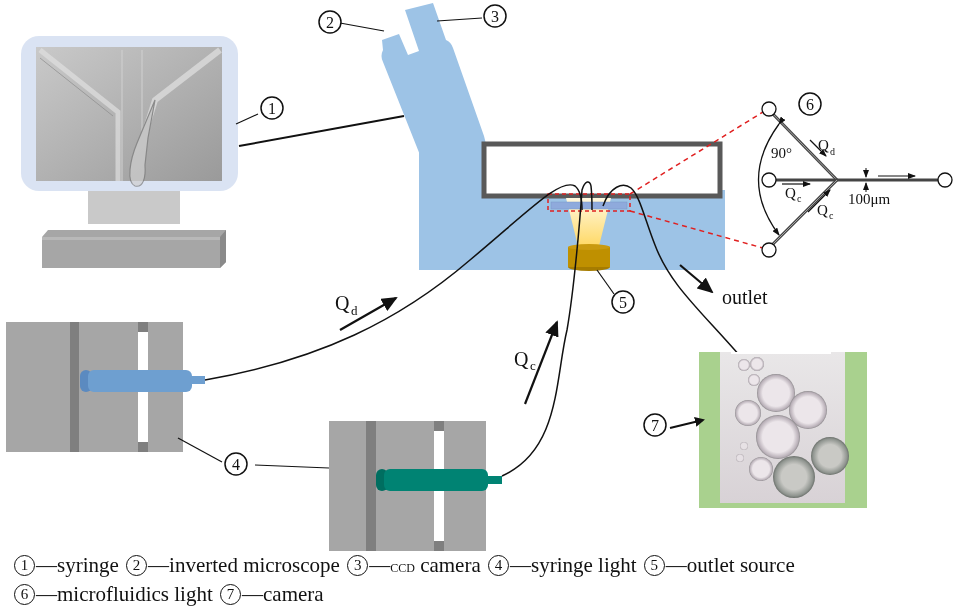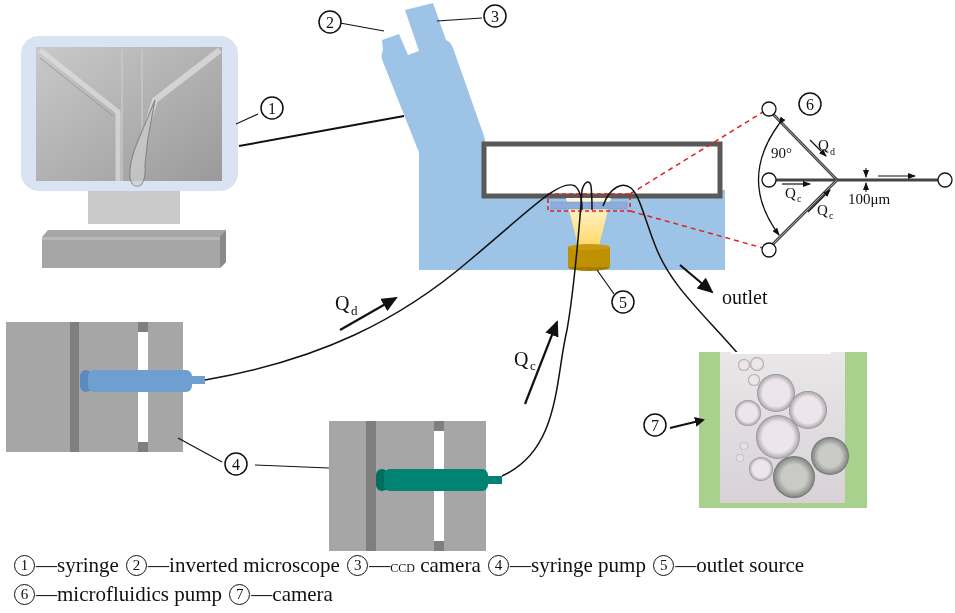--- a/index.html
+++ b/index.html
@@ -221,19 +221,19 @@
   <g>
     <circle cx="655" cy="425" r="11" fill="#fff" stroke="#111" stroke-width="1.5"></circle>
     <text class="t" x="655" y="431" font-size="16" text-anchor="middle">7</text>
   </g>
 </svg>
 
 <div class="legend" style="top:553px;">
   <span class="item"><span class="num">1</span><span>—</span><span>syringe</span></span>
   <span class="item"><span class="num">2</span><span>—</span><span>inverted microscope</span></span>
   <span class="item"><span class="num">3</span><span>—</span><span class="sc">CCD</span><span> camera</span></span>
-  <span class="item"><span class="num">4</span><span>—</span><span>syringe pump</span></span>
+  <span class="item"><span class="num">4</span><span>—</span><span>syringe light</span></span>
   <span class="item"><span class="num">5</span><span>—</span><span>outlet source</span></span>
 </div>
 <div class="legend" style="top:582px;">
-  <span class="item"><span class="num">6</span><span>—</span><span>microfluidics pump</span></span>
+  <span class="item"><span class="num">6</span><span>—</span><span>microfluidics light</span></span>
   <span class="item"><span class="num">7</span><span>—</span><span>camera</span></span>
 </div>
 
 </body></html>

